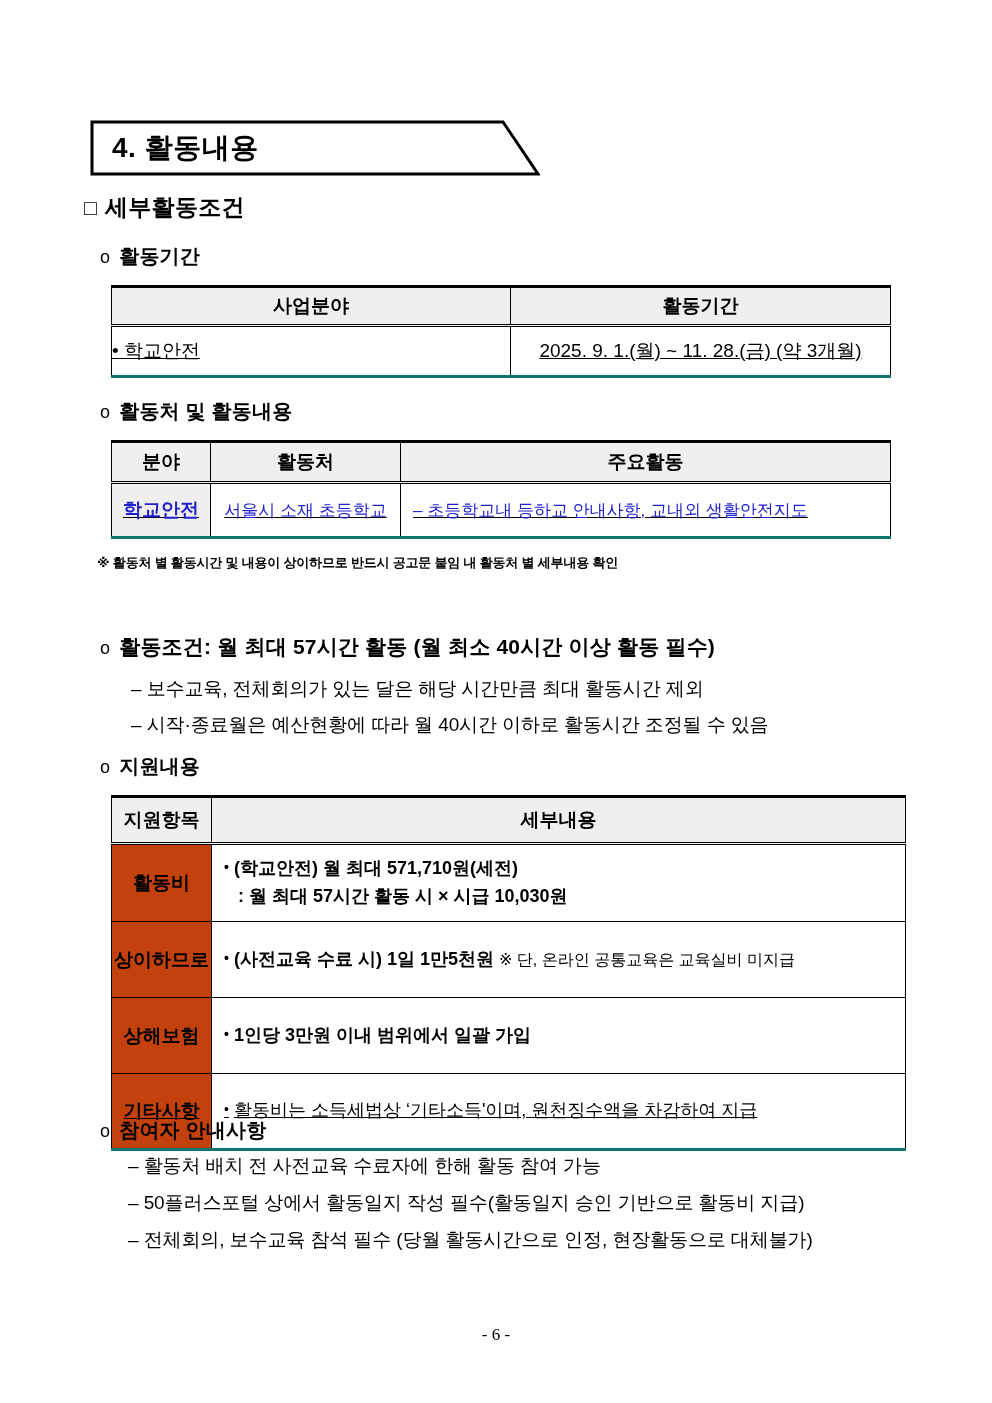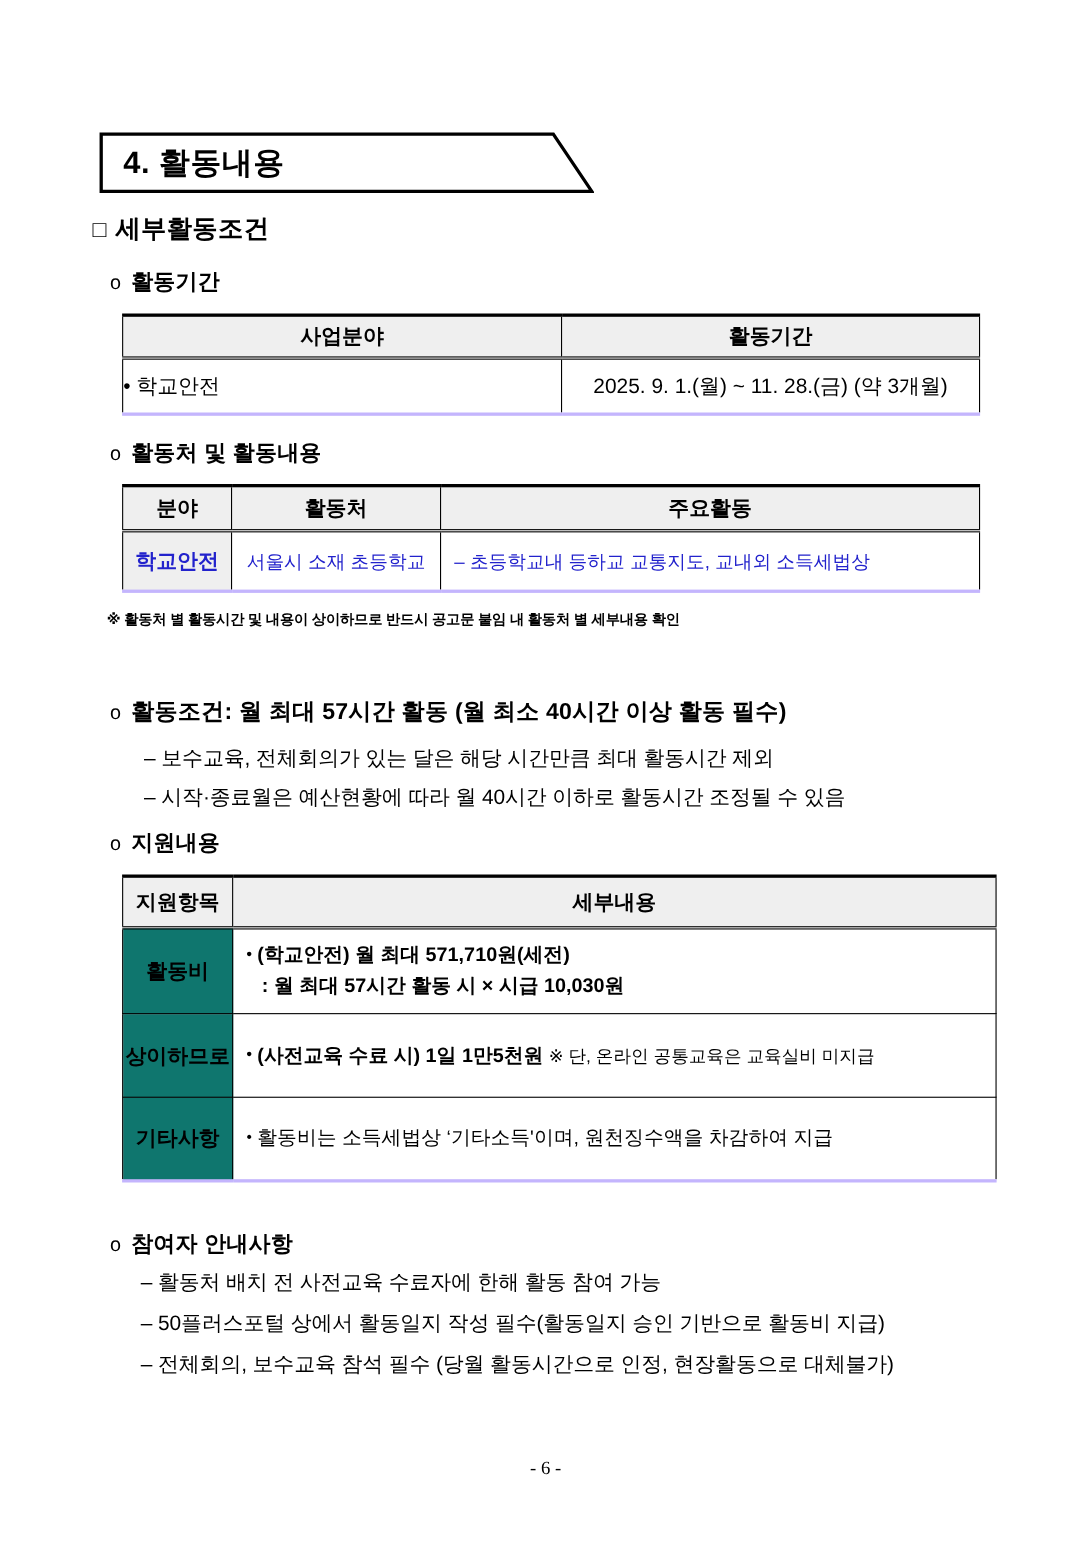--- a/index.html
+++ b/index.html
@@ -112,21 +112,22 @@
     background: #efefef;
     border-top: 3px solid #000;
     border-bottom: 3px double #000;
     font-weight: bold;
     text-align: center;
   }
   table.doc-table tbody td {
     border-bottom: 1px solid #000;
   }
   table.doc-table tbody tr:last-child td {
-    border-bottom: 3px solid #c4b5fd;
+    border-bottom: 3px solid #0f766e;
+    text-decoration: underline;
   }
   table.doc-table th:first-child,
   table.doc-table td:first-child { border-left: 1px solid #000; }
   table.doc-table th:last-child,
   table.doc-table td:last-child { border-right: 1px solid #000; }
 
   
   #table-period { left: 111px; top: 285px; width: 779px; }
   #table-period th { height: 36px; font-size: 19px; }
   #table-period td { height: 48px; font-size: 19px; }
@@ -139,21 +140,21 @@
   #table-site td { height: 52px; font-size: 17px; }
   .blue { color: #2222cc; }
   .blue-bold { color: #2222cc; font-weight: bold; font-size: 19px; }
   .gray-cell { background: #efefef; }
 
   
   #table-support { left: 111px; top: 795px; width: 794px; }
   #table-support th { height: 44px; font-size: 19px; }
   #table-support td { font-size: 18px; }
   #table-support td.label {
-    background: #0f766e;
+    background: #c2410c;
     text-align: center;
     font-weight: bold;
     font-size: 19px;
   }
   #table-support td.detail {
     padding-left: 12px;
     line-height: 1.55;
   }
   .row-h1 { height: 78px; }
   .row-h2 { height: 76px; }
@@ -231,21 +232,21 @@
     </thead>
     <tbody>
       <tr>
         <td class="gray-cell cell-center">
           <span class="blue-bold">학교안전</span>
         </td>
         <td class="cell-center">
           <span class="blue">서울시 소재 초등학교</span>
         </td>
         <td style="padding-left:12px;">
-          <span class="blue">– 초등학교내 등하교 교통지도, 교내외 소득세법상</span>
+          <span class="blue">– 초등학교내 등하교 안내사항, 교내외 생활안전지도</span>
         </td>
       </tr>
     </tbody>
   </table>
 
   <div class="note-line bold" style="left:97px; top:554px;">※ 활동처 별 활동시간 및 내용이 상이하므로 반드시 공고문 붙임 내 활동처 별 세부내용 확인</div>
 
   <div class="o-heading" style="left:100px; top:633px; font-size:21px;">
     <span class="o-mark">o</span><span>활동조건: 월 최대 57시간 활동 (월 최소 40시간 이상 활동 필수)</span>
   </div>
@@ -276,20 +277,26 @@
         </td>
       </tr>
       <tr class="row-h2">
         <td class="label">상이하므로</td>
         <td class="detail">
           <span class="b"><span class="bullet">•</span><span>(사전교육 수료 시) 1일 1만5천원</span></span>
           <span class="inline-note">※ 단, 온라인 공통교육은 교육실비 미지급</span>
         </td>
       </tr>
       <tr class="row-h2">
+        <td class="label">상해보험</td>
+        <td class="detail">
+          <span class="b"><span class="bullet">•</span><span>1인당 3만원 이내 범위에서 일괄 가입</span></span>
+        </td>
+      </tr>
+      <tr class="row-h2">
         <td class="label">기타사항</td>
         <td class="detail">
           <span><span class="bullet">•</span><span>활동비는 소득세법상 ‘기타소득'이며, 원천징수액을 차감하여 지급</span></span>
         </td>
       </tr>
     </tbody>
   </table>
 
   <div class="o-heading" style="left:100px; top:1117px;">
     <span class="o-mark">o</span><span>참여자 안내사항</span>

